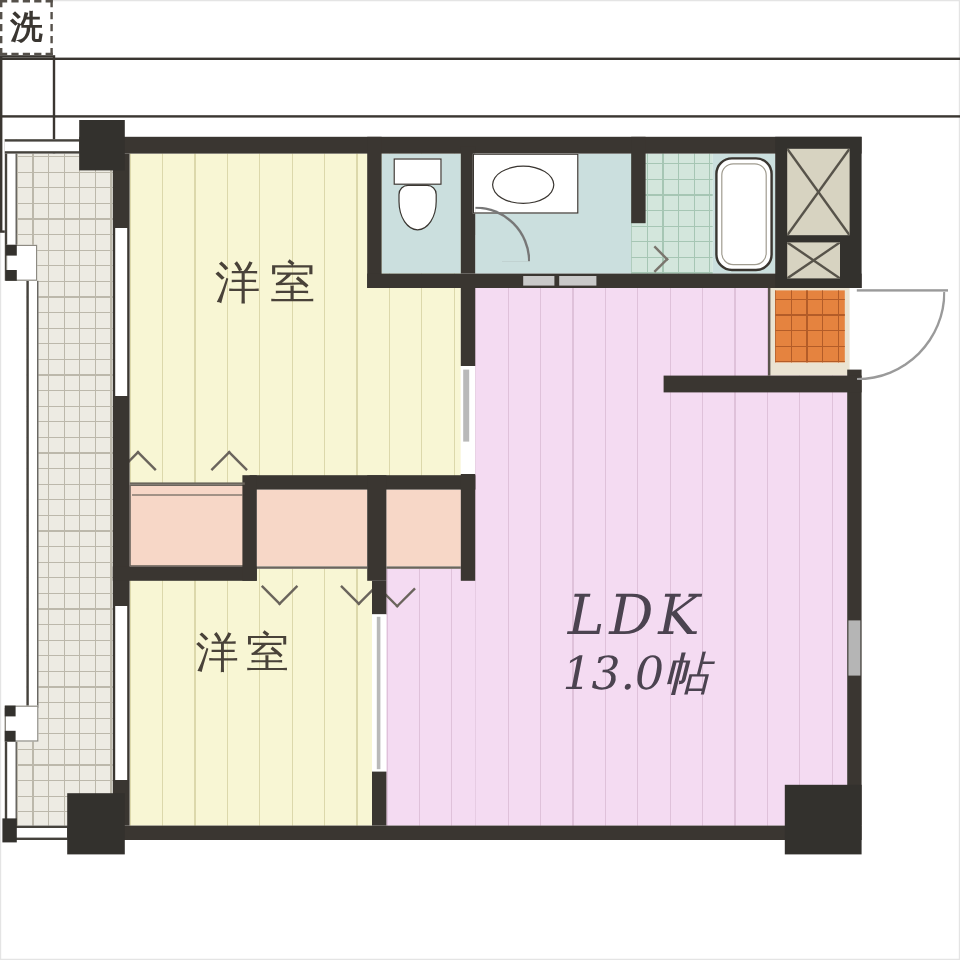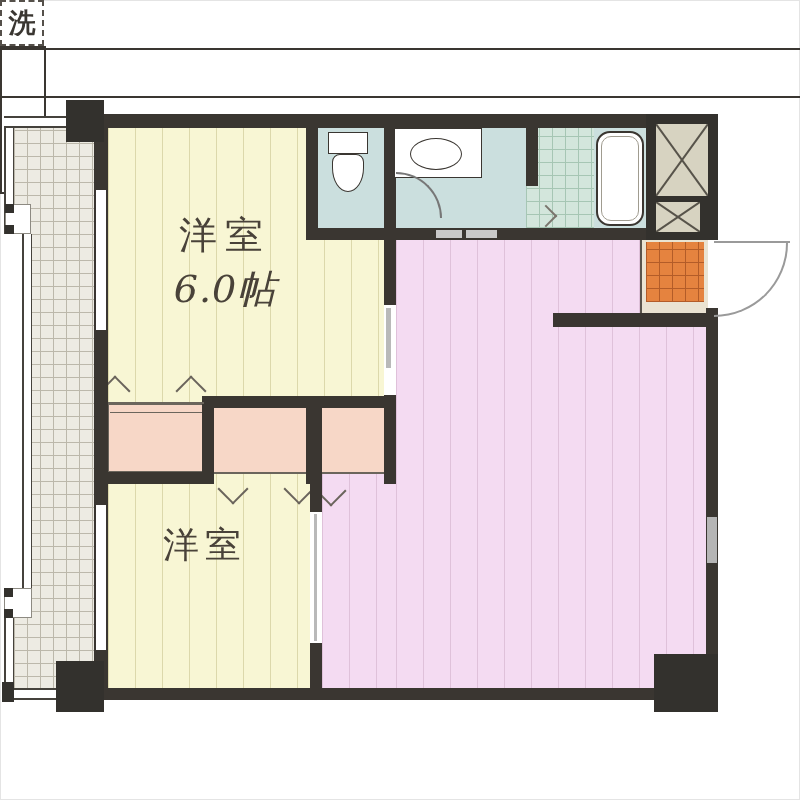--- a/index.html
+++ b/index.html
@@ -207,19 +207,22 @@
   <div class="counter" style="left:578px;top:328px;width:46px;height:148px;">
     <div class="div-line" style="top:48px;"></div>
     <div class="div-line" style="top:96px;"></div>
   </div>
 
   <div class="slide" style="left:714px;top:241px;width:76px;height:2px;background:#9a9a9a;"></div>
   <div class="arc-br" style="left:714px;top:243px;width:74px;height:74px;"></div>
 
   <div class="room-label" style="left:130px;top:216px;width:190px;">
     <div class="jp">洋室</div>
-    <div class="num" style="margin-top:14px;">6.0帖</div>
   </div>
   <div class="room-label" style="left:110px;top:526px;width:190px;">
     <div class="jp-sm">洋室</div>
   </div>
+  <div class="room-label" style="left:430px;top:488px;width:200px;">
+    <div class="ldk-t">LDK</div>
+    <div class="ldk-n" style="margin-top:6px;">13.0帖</div>
+  </div>
 
 </div>
 
 </body></html>

